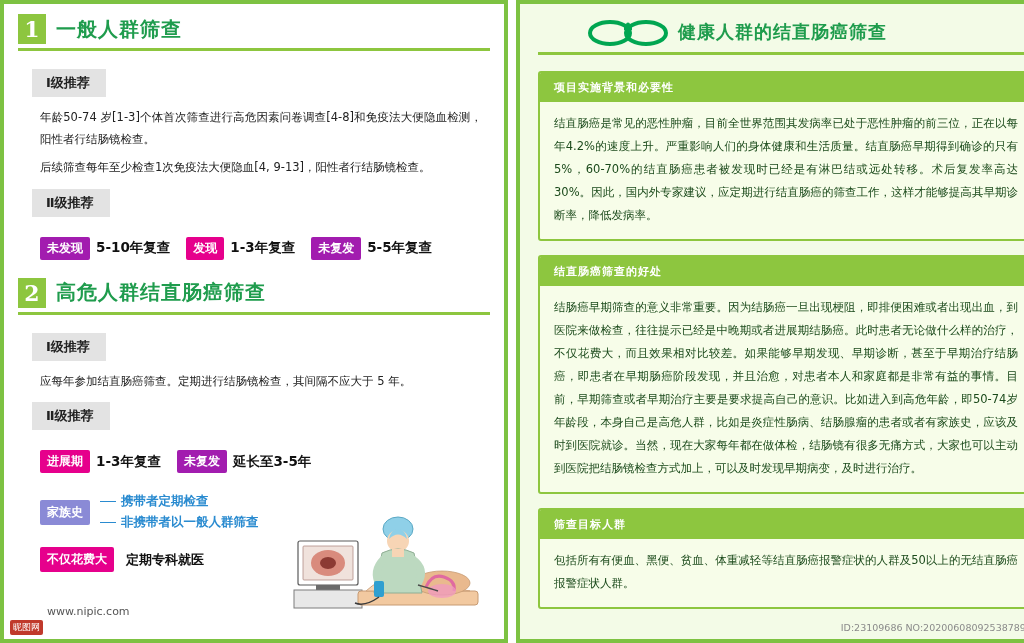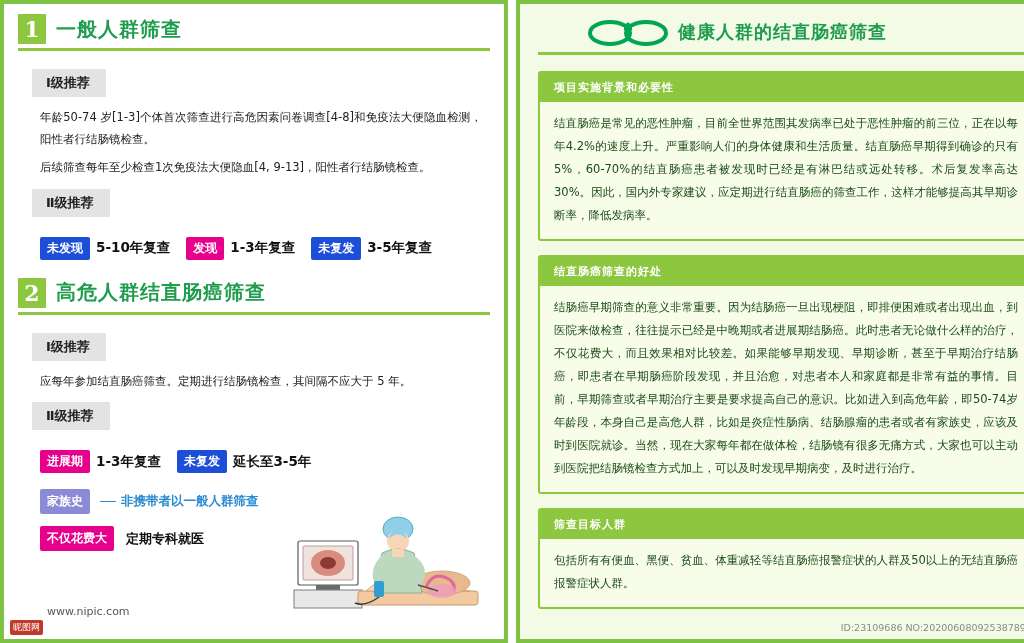--- a/index.html
+++ b/index.html
@@ -61,21 +61,21 @@
     margin:10px 0 6px 22px;
     gap:6px;
   }
   .chip{
     color:#ffffff;
     font-size:12px;font-weight:bold;
     padding:3px 7px;
     border-radius:2px;
     white-space:nowrap;
   }
-  .chip.cyan{background:#1d4ed8;}
+  .chip.cyan{background:#a21caf;}
   .chip.magenta{background:#e6008c;}
   .chip-text{
     font-size:13.5px;color:#111;font-weight:bold;
     margin-right:10px;white-space:nowrap;
   }
 
   
   .fam-wrap{
     display:flex;align-items:center;
     margin:16px 0 4px 22px;
@@ -193,21 +193,21 @@
   <div class="body-text">年龄50-74 岁[1-3]个体首次筛查进行高危因素问卷调查[4-8]和免疫法大便隐血检测，阳性者行结肠镜检查。</div>
   <div class="body-text">后续筛查每年至少检查1次免疫法大便隐血[4, 9-13]，阳性者行结肠镜检查。</div>
 
   <div class="rec-tag">Ⅱ级推荐</div>
   <div class="chip-row">
     <span class="chip cyan">未发现</span>
     <span class="chip-text">5-10年复查</span>
     <span class="chip magenta">发现</span>
     <span class="chip-text">1-3年复查</span>
     <span class="chip cyan">未复发</span>
-    <span class="chip-text">3-5年复查</span>
+    <span class="chip-text">5-5年复查</span>
   </div>
 
   <div class="sec-head" style="margin-top:18px;">
     <div class="sec-num">2</div>
     <div class="sec-title">高危人群结直肠癌筛查</div>
   </div>
 
   <div class="rec-tag">Ⅰ级推荐</div>
   <div class="body-text">应每年参加结直肠癌筛查。定期进行结肠镜检查，其间隔不应大于 5 年。</div>
 
@@ -215,20 +215,24 @@
   <div class="chip-row">
     <span class="chip magenta">进展期</span>
     <span class="chip-text">1-3年复查</span>
     <span class="chip cyan">未复发</span>
     <span class="chip-text">延长至3-5年</span>
   </div>
 
   <div class="fam-wrap">
     <span class="fam-label">家族史</span>
     <div class="fam-lines">
+      <div class="fam-line">
+        <span class="dash"></span>
+        <span>携带者定期检查</span>
+      </div>
       <div class="fam-line">
         <span class="dash"></span>
         <span>非携带者以一般人群筛查</span>
       </div>
     </div>
   </div>
 
   <div class="ibd-wrap">
     <span class="ibd-label">不仅花费大</span>
     <span class="ibd-text">定期专科就医</span>

